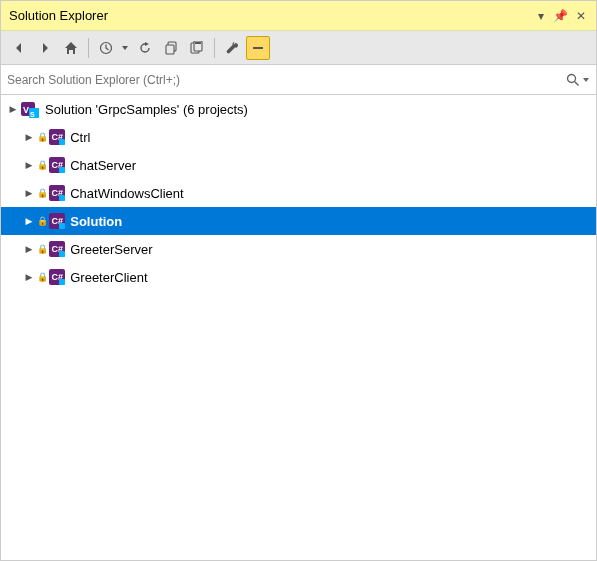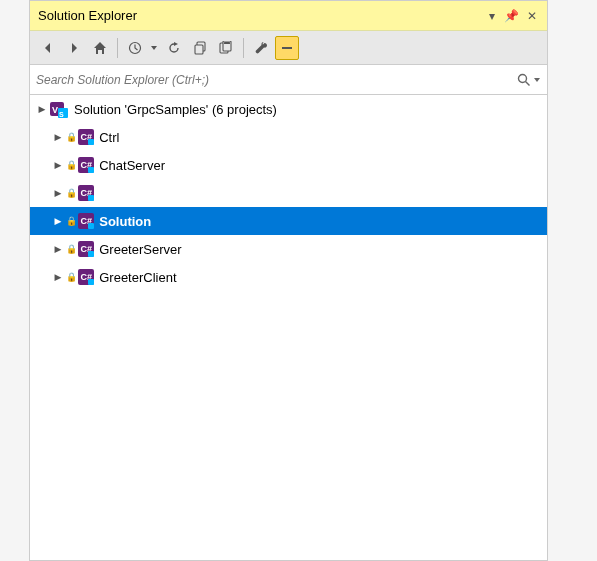--- a/index.html
+++ b/index.html
@@ -6,26 +6,25 @@
     body {
       width: 597px;
       height: 561px;
       font-family: 'Segoe UI', Arial, sans-serif;
       font-size: 13px;
       background: #f5f5f5;
       overflow: hidden;
     }
 
     .solution-explorer {
-      width: 519px;
+      width: 597px;
       height: 561px;
       display: flex;
       flex-direction: column;
       border: 1px solid #ccc;
-      margin-left: 29px;
     }
 
     
     .title-bar {
       background: #fff8a0;
       border-bottom: 1px solid #e0e0a0;
       padding: 4px 8px;
       display: flex;
       align-items: center;
       justify-content: space-between;
@@ -108,21 +107,20 @@
       height: 30px;
     }
 
     .search-input {
       flex: 1;
       border: none;
       outline: none;
       font-size: 12px;
       color: #7f1d1d;
       background: transparent;
-      font-style: italic;
     }
 
     .search-icon-btn {
       display: flex;
       align-items: center;
       justify-content: center;
       cursor: pointer;
       color: #666;
       font-size: 14px;
       gap: 2px;
@@ -364,20 +362,21 @@
       <span class="tree-item-label">ChatServer</span>
     </div>
 
     <div class="tree-item">
       <span style="width:16px; display:inline-block;"></span>
       <span class="expander">▶</span>
       <span class="project-icon-group">
         <span class="lock-sym">🔒</span>
         <span class="cs-box">C#</span>
       </span>
+      <span class="tree-item-label">ChatWindowsClient</span>
     </div>
 
     <div class="tree-item selected">
       <span style="width:16px; display:inline-block;"></span>
       <span class="expander">▶</span>
       <span class="project-icon-group">
         <span class="lock-sym">🔒</span>
         <span class="cs-box" style="background:#68217a;">C#</span>
       </span>
       <span class="tree-item-label">Solution</span>

